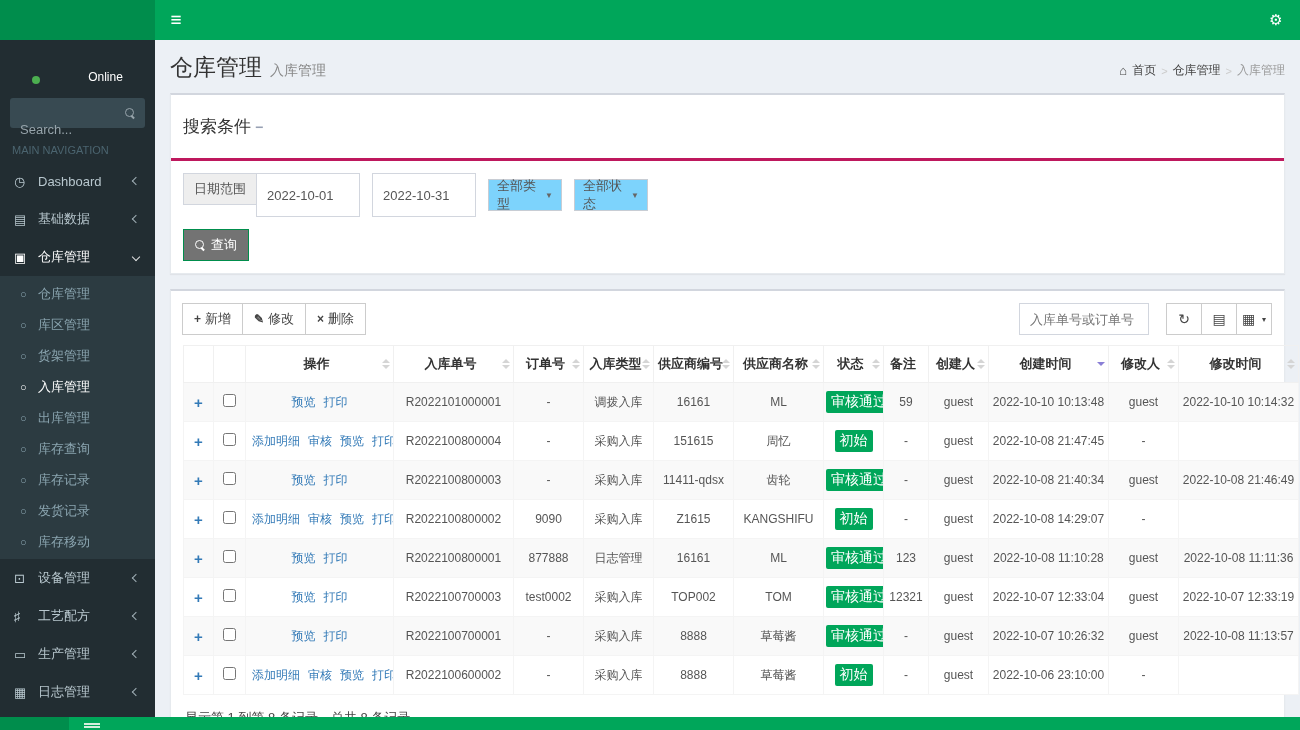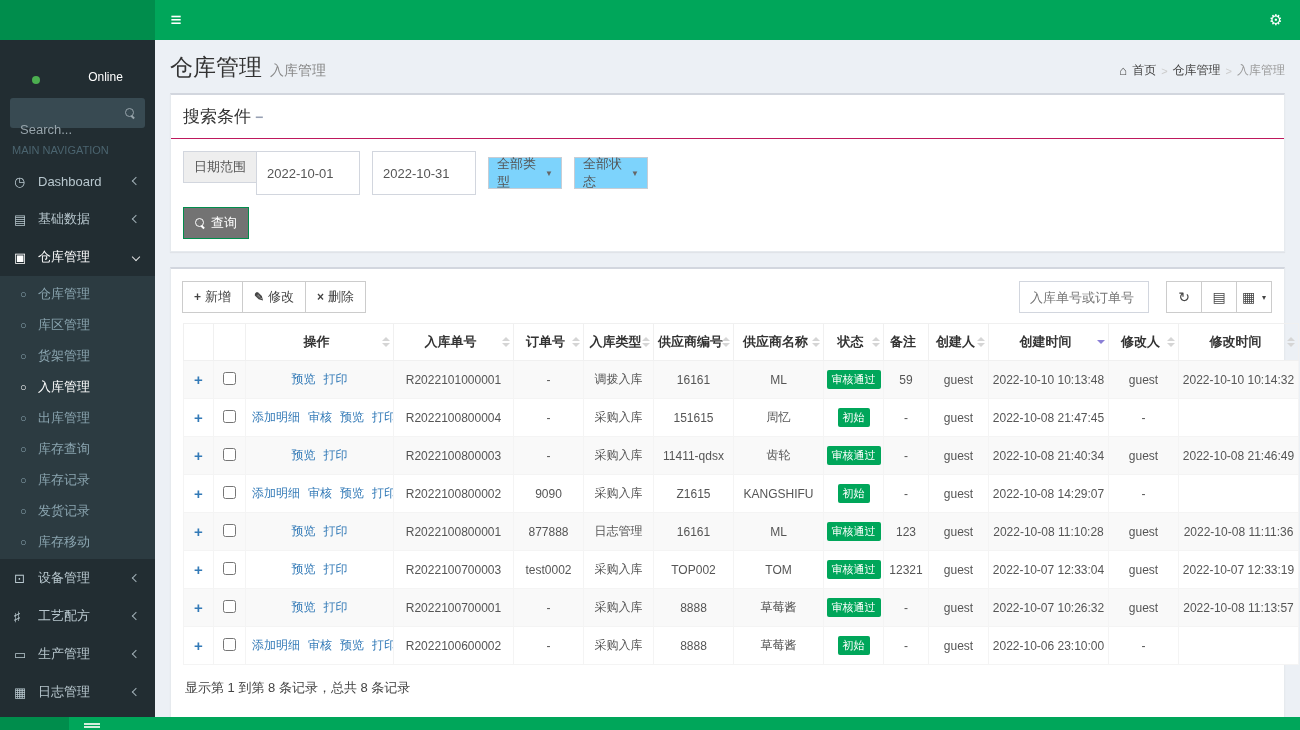--- a/index.html
+++ b/index.html
@@ -40,21 +40,21 @@
   .content-header { display:flex; align-items:baseline; justify-content:space-between; padding:12px 15px 10px; }
   .ch-title { font-size:23px; color:#333; font-weight:400; }
   .ch-sub { font-size:14px; color:#888; margin-left:8px; }
   .breadcrumb { font-size:12px; color:#444; display:flex; align-items:center; gap:5px; }
   .breadcrumb .crumb { color:#444; text-decoration:none; cursor:pointer; }
   .breadcrumb .active { color:#999; }
   .breadcrumb .sep { color:#ccc; font-size:11px; }
   .bc-home { font-size:13px; color:#444; }
 
   .box { background:#fff; border:1px solid #e6eaee; border-top:2px solid #d2d6de; box-shadow:0 1px 1px rgba(0,0,0,.05); margin:0 15px 15px; }
-  .box-header { padding:10px 12px; border-bottom:1px solid #be185d; display:flex; align-items:center; }
+  .box-header { padding:20px 12px; border-bottom:3px solid #be185d; display:flex; align-items:center; }
   .box-title { font-size:17px; color:#333; }
   .tool-collapse { color:#97a0b3; font-size:14px; font-weight:bold; cursor:pointer; padding:0 4px; }
   .box-body { padding:12px; }
 
   .form-row { display:flex; align-items:center; gap:12px; }
   .input-group { display:flex; }
   .addon { background:#eee; border:1px solid #d2d6de; border-right:0; height:32px; display:flex; align-items:center; padding:0 10px; font-size:13px; color:#555; }
   .text-input { height:44px; border:1px solid #d2d6de; padding:0 10px; font-size:13px; color:#555; width:104px; outline:none; }
   .sel { width:74px; height:32px; border:1px solid #c8cdd4; background:#7dd3fc; display:flex; align-items:center; justify-content:space-between; padding:0 8px; font-size:13px; color:#555; cursor:pointer; }
   .sel .caret { font-size:8px; color:#666; }
@@ -75,21 +75,21 @@
   table { width:100%; border-collapse:collapse; table-layout:fixed; border:1px solid #f0f0f0; }
   th { position:relative; height:37px; padding:8px 10px 8px 4px; font-size:13px; color:#333; border:1px solid #f0f0f0; text-align:center; font-weight:bold; }
   td { height:38px; padding:8px 2px; font-size:12px; color:#555; border:1px solid #f4f4f4; text-align:center; white-space:nowrap; overflow:hidden; background:#fff; }
   tbody tr:nth-child(odd) td { background:#f9f9f9; }
   .sorter { position:absolute; right:3px; top:50%; transform:translateY(-50%); display:flex; flex-direction:column; gap:2px; }
   .tri-up { width:0; height:0; border-left:4px solid transparent; border-right:4px solid transparent; border-bottom:4px solid #d5d5d5; }
   .tri-down { width:0; height:0; border-left:4px solid transparent; border-right:4px solid transparent; border-top:4px solid #d5d5d5; }
   .tri-down.on { border-top-color:#8a7fd6; }
   .expand-plus { color:#337ab7; font-weight:bold; font-size:15px; cursor:pointer; }
   .op-link { color:#337ab7; text-decoration:none; margin:0 4px; cursor:pointer; }
-  .badge { display:inline-block; background:#00a65a; color:#fff; font-size:11px; padding:2px 5px; border-radius:2px; }
+  .badge { display:inline-block; background:#00a65a; color:#fff; font-size:14px; padding:2px 5px; border-radius:2px; }
   .summary { padding:14px 2px 10px; font-size:13px; color:#444; }
 
   
   .bottom-bar { position:absolute; left:0; bottom:0; width:1300px; height:13px; background:#00a65a; }
   .bottom-logo { position:absolute; left:0; bottom:0; width:69px; height:13px; background:#008d4c; }
   .bottom-burger { position:absolute; left:84px; bottom:5px; width:16px; height:2px; background:#d4eedd; box-shadow:0 3px 0 #d4eedd; }
 </style>
 </head>
 <body>
 

